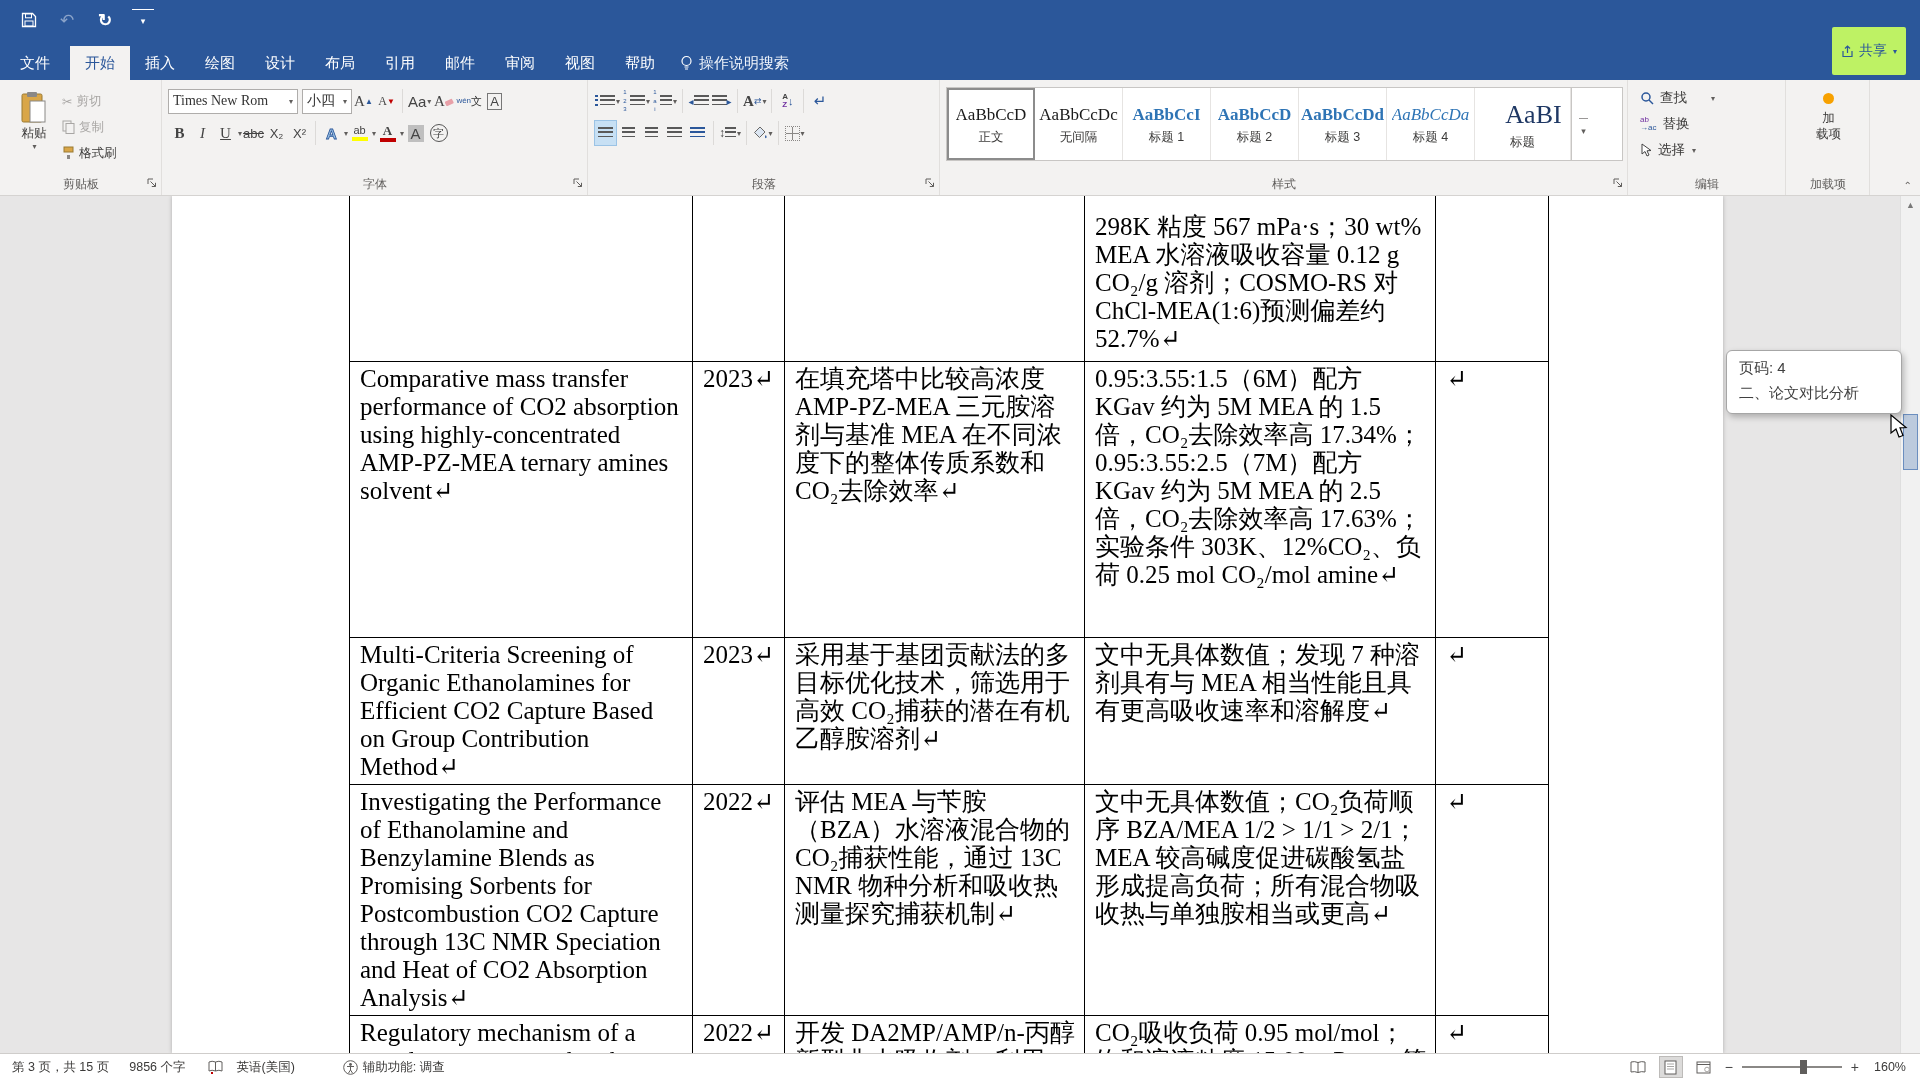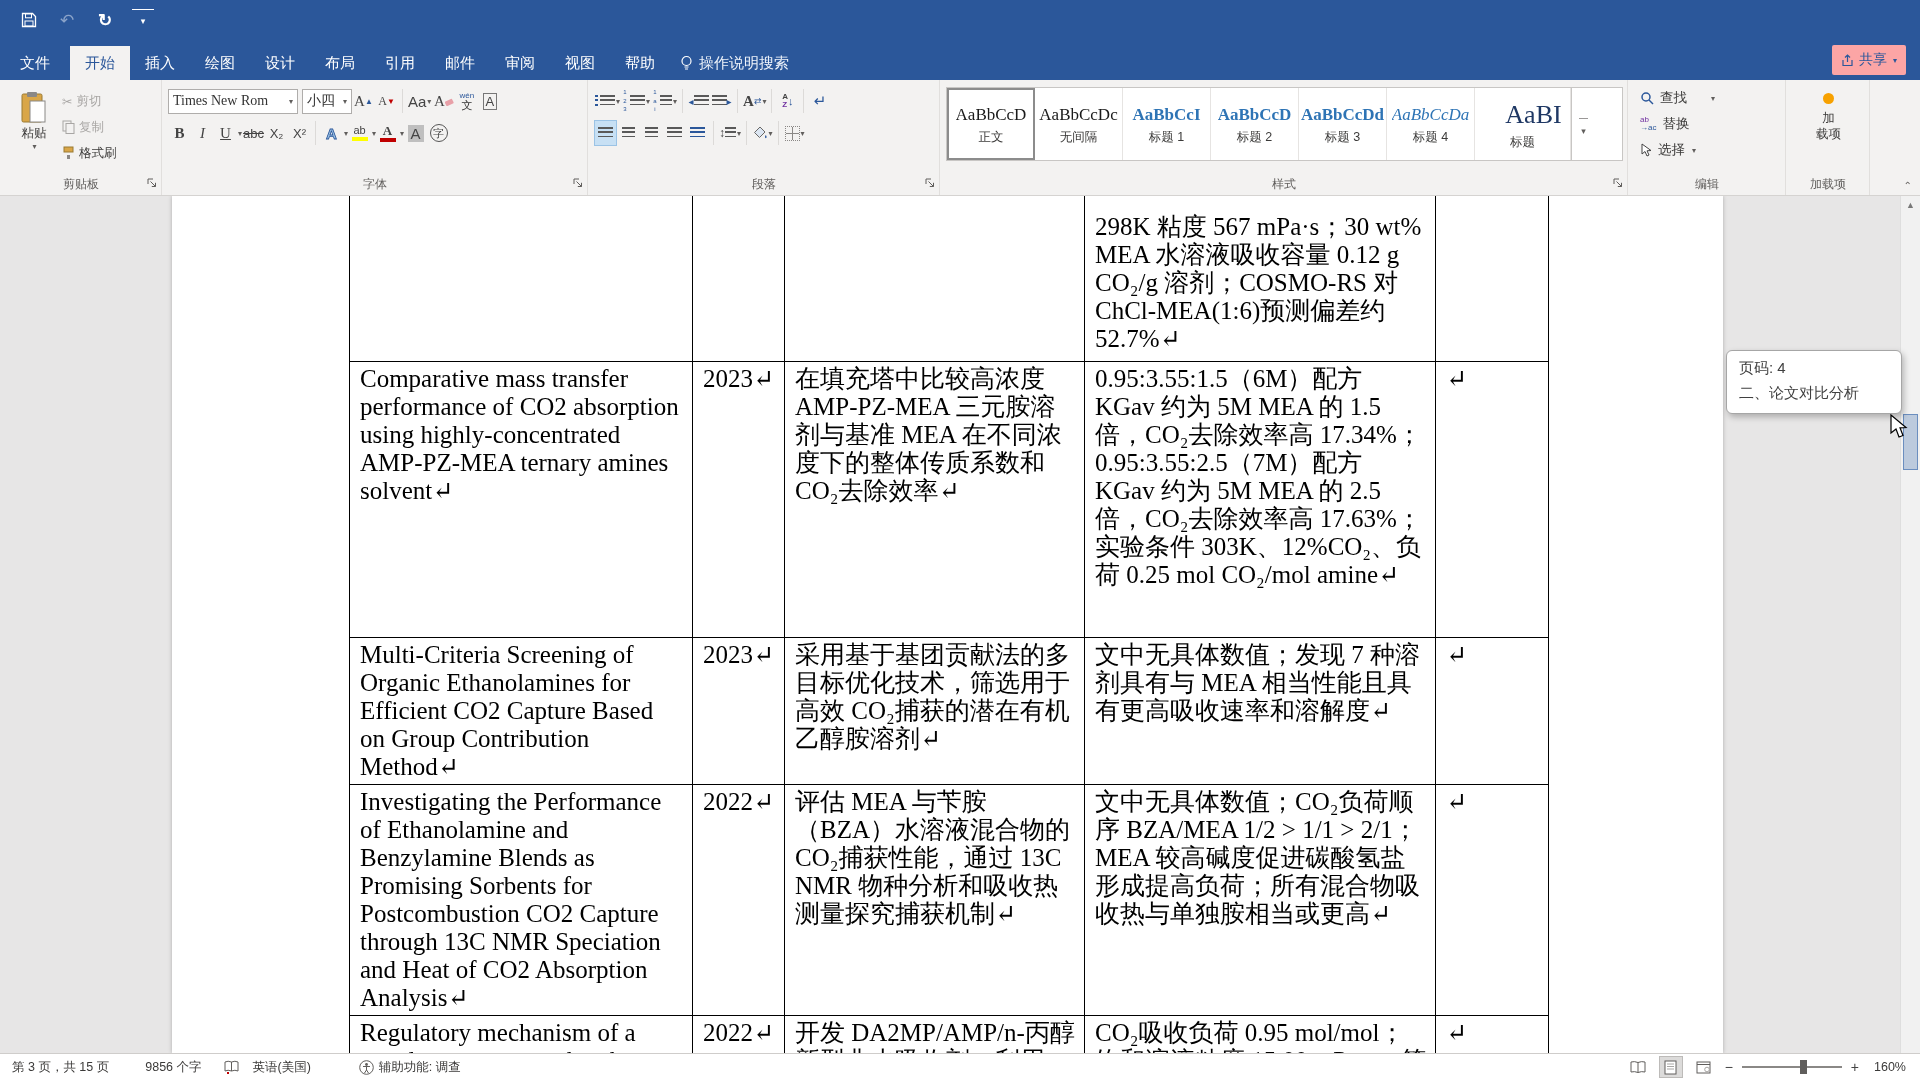--- a/index.html
+++ b/index.html
@@ -26,22 +26,22 @@
   .close-x { font-size:18px; line-height:1; }
 
   
   .tabrow { position:absolute; top:40px; left:0; width:1920px; height:40px;
             background:#2b579a; display:flex; align-items:flex-end; }
   .tab { color:#fff; font-size:15px; height:34px; line-height:34px; padding:0 15px; white-space:nowrap; }
   .tab.file { padding:0 20px; }
   .tab.active { background:#f3f2f1; color:#2b579a; }
   .tellme { display:flex; align-items:center; gap:6px; color:#eef3fa; font-size:15px;
             height:34px; margin-left:10px; }
-  .share-btn { position:absolute; right:14px; bottom:5px; background:#fca5a5; color:#2b579a;
-               font-size:14px; padding:6px 9px; border-radius:2px; display:flex;
+  .share-btn { position:absolute; right:14px; bottom:5px; background:#bef264; color:#2b579a;
+               font-size:14px; padding:15px 9px; border-radius:2px; display:flex;
                align-items:center; gap:5px; }
   .share-btn .dd { color:#2b579a; }
 
   
   .ribbon { position:absolute; top:80px; left:0; width:1920px; height:116px;
             background:#f3f2f1; border-bottom:1px solid #d5d3d1; display:flex; }
   .group { position:relative; height:100%; border-right:1px solid #e1dfdd; padding:5px 4px 18px 6px; }
   .group-label { position:absolute; bottom:1px; left:0; right:0; text-align:center;
                  font-size:12px; color:#605e5c; white-space:nowrap; }
   .launcher { position:absolute; bottom:3px; right:4px; }
@@ -69,21 +69,21 @@
   .ital-ic { font-family:"Liberation Serif",serif; font-style:italic; }
   .und-ic { font-family:"Liberation Serif",serif; text-decoration:underline; }
   .strike-ic { text-decoration:line-through; font-size:13px; }
   .subsup { font-size:13px; }
   .bar-ic { display:inline-flex; flex-direction:column; align-items:center; line-height:1; }
   .bar-ic .bar { width:16px; height:4px; margin-top:1px; }
   .effects-a { color:#9cc3e5; font-weight:bold; -webkit-text-stroke:0.8px #2b579a; }
   .shade-a { background:#bfbfbf; padding:0 3px; }
   .circ-char { width:18px; height:18px; border:1px solid #555; border-radius:50%;
                font-size:11px; display:flex; align-items:center; justify-content:center; }
-  .pinyin { display:inline-flex; flex-direction:column; align-items:center; line-height:1; color:#2b579a; }
+  .pinyin { display:inline-flex; flex-direction:row; align-items:center; line-height:1; color:#2b579a; }
   .pinyin .top { font-size:8px; } .pinyin .bot { font-size:11px; color:#333; }
   .borda { border:1px solid #777; padding:0 2px; font-size:13px; }
   .grow-arrow { font-size:8px; color:#2b579a; vertical-align:top; }
 
   
   .hl { width:15px; height:13px;
         background:repeating-linear-gradient(to bottom,#595959 0 1.6px,transparent 1.6px 4.4px); }
   .dots { width:3px; height:13px; margin-right:2px;
           background:repeating-linear-gradient(to bottom,#2b579a 0 2px,transparent 2px 4.4px); }
   .nums { width:6px; margin-right:2px; font-size:6px; line-height:1.45; color:#2b579a; text-align:center; }
@@ -556,21 +556,21 @@
   <div class="v-up">▲</div>
   <div class="v-thumb"></div>
 </div>
 
 <svg class="cursor-ptr" width="22" height="26" viewBox="0 0 22 26">
   <path d="M3 1 L3 19 L8 15 L11 23 L15 21.5 L12 13.8 L18 13.5 Z" fill="#fff" stroke="#000" stroke-width="1.2"></path>
 </svg>
 
 <div class="statusbar">
   <span class="sb-item" style="margin-left:12px;">第 3 页，共 15 页</span>
-  <span class="sb-item" style="margin-left:36px;">9856 个字</span>
+  <span class="sb-item" style="margin-left:20px;">9856 个字</span>
   <span class="sb-item" style="margin-left:22px;">
     <svg width="15" height="14" viewBox="0 0 15 14">
         <path d="M1 2 Q4 0.5 7.5 2 Q11 0.5 14 2 V11 Q11 9.5 7.5 11 Q4 9.5 1 11 Z" fill="#fff" stroke="#605e5c"></path>
         <path d="M7.5 2 V11" stroke="#605e5c"></path>
         <path d="M3 12 L5 14 M5 12 L3 14" stroke="#c00000"></path>
       </svg>
   </span>
   <span class="sb-item" style="margin-left:14px;">英语(美国)</span>
   <span class="sb-item" style="margin-left:48px;">
     <svg width="15" height="15" viewBox="0 0 15 15">

